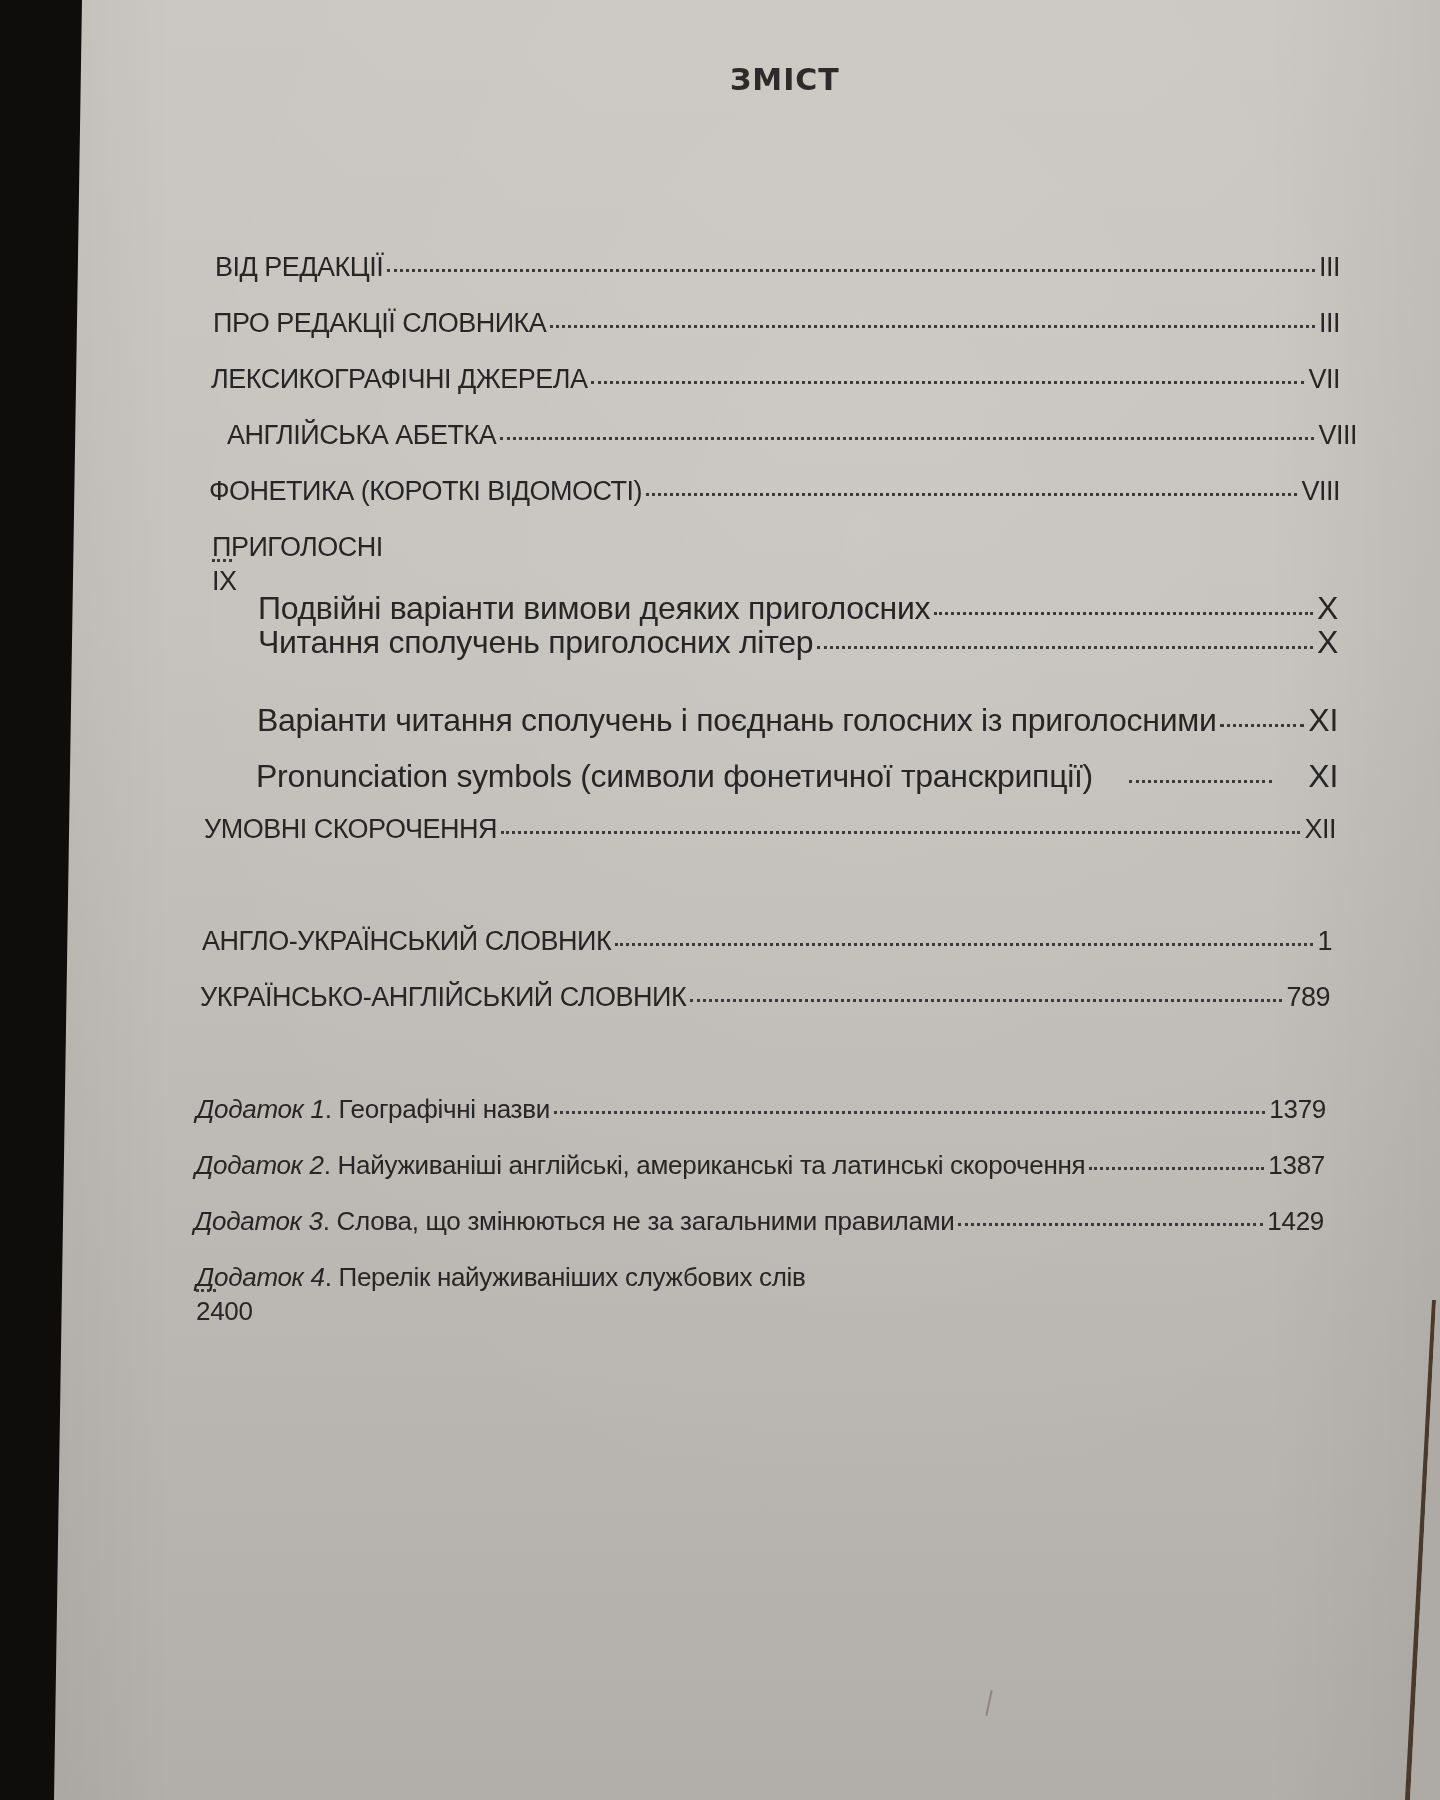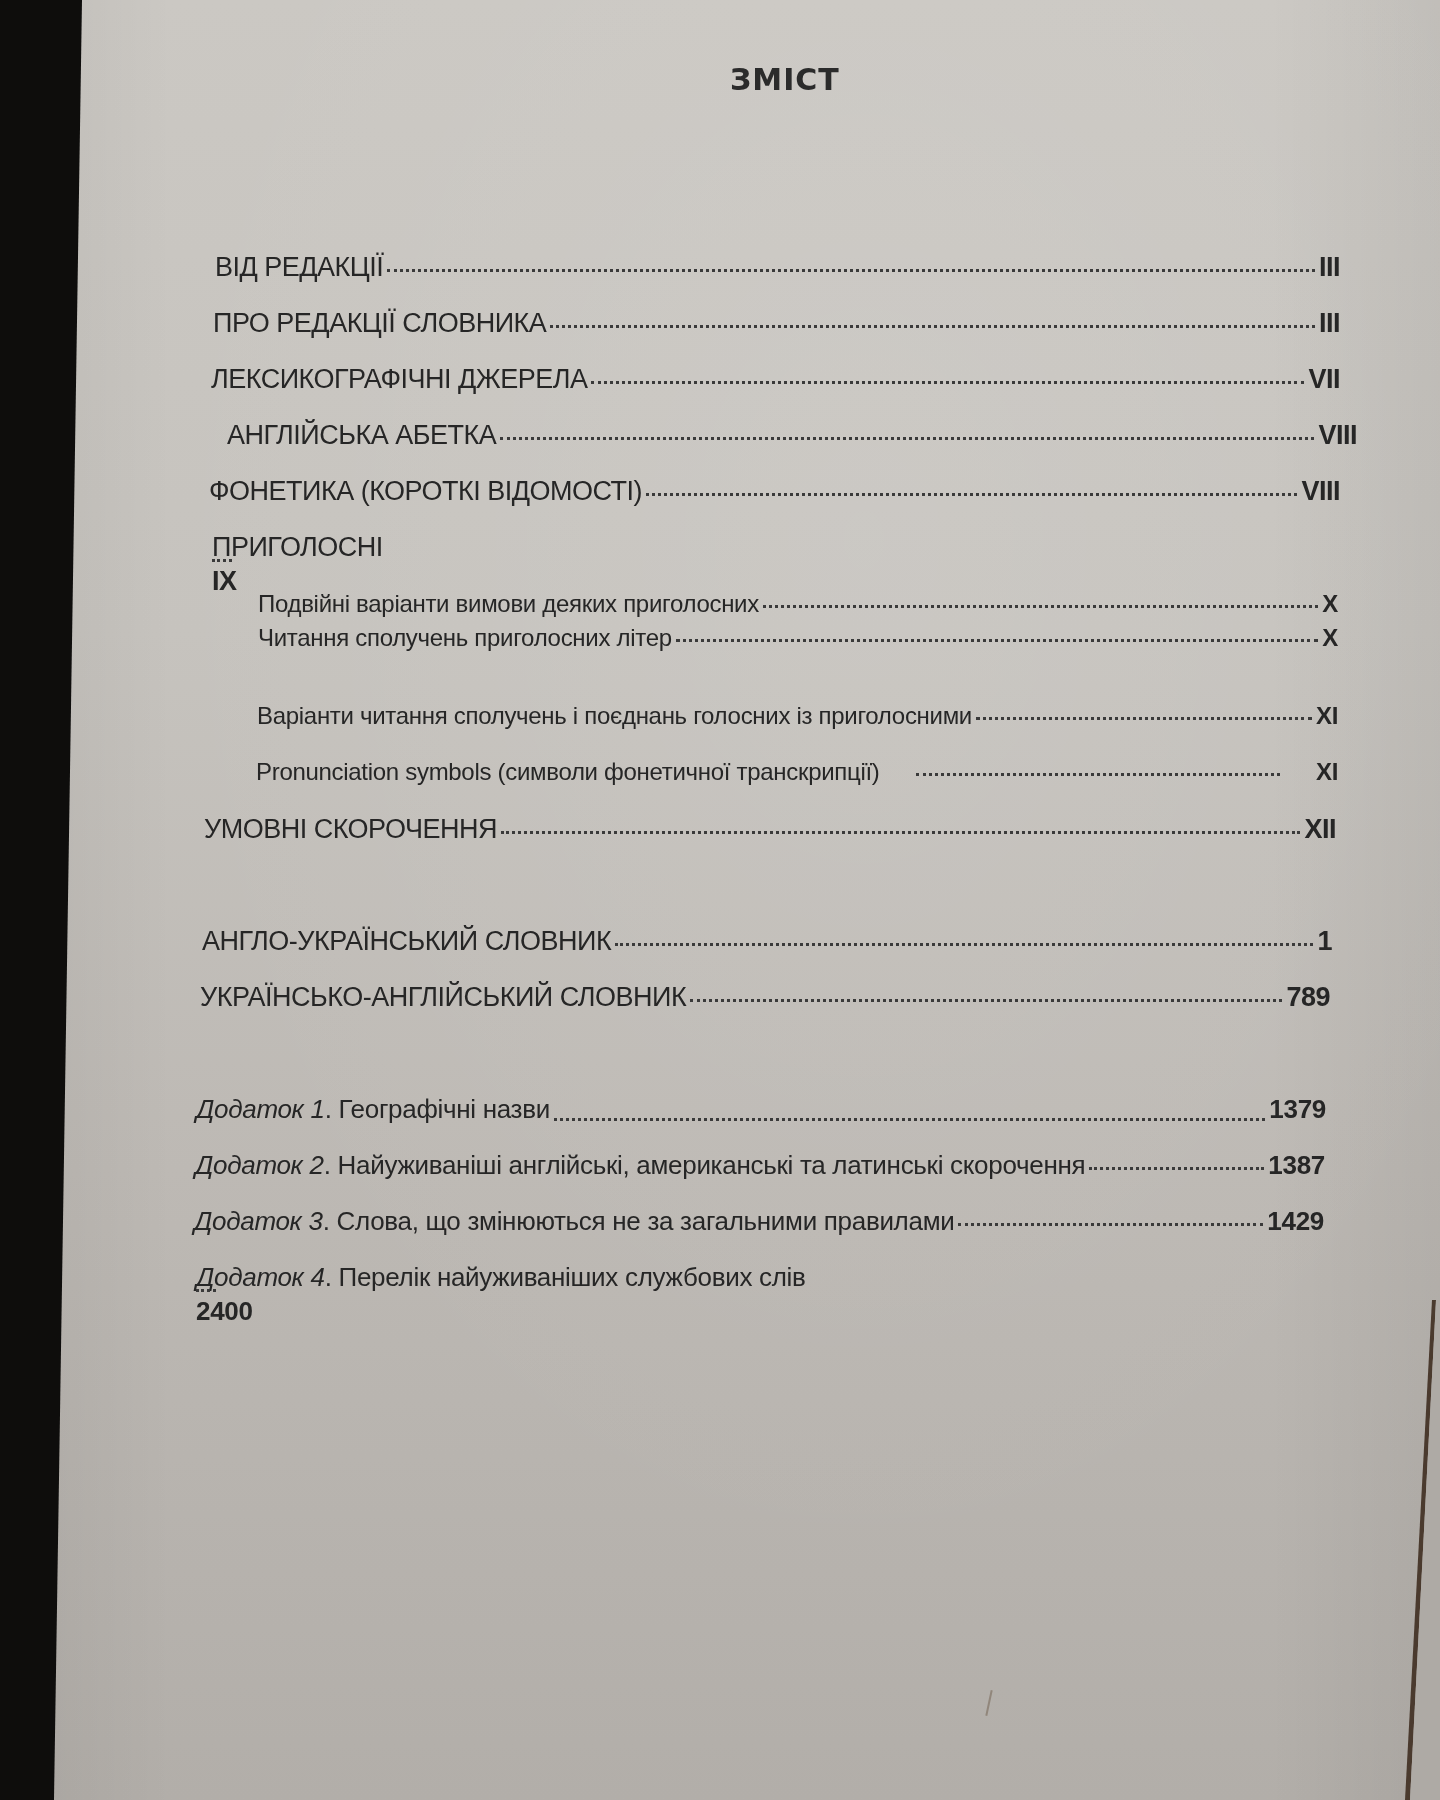--- a/index.html
+++ b/index.html
@@ -47,24 +47,24 @@
     font-family:"Liberation Sans", sans-serif;
   }
   .entry .label { flex:0 0 auto; }
   .entry .label i { font-style:italic; }
   .entry .leader {
     flex:1 1 auto; margin:0 4px;
     border-bottom:3px dotted #3a3a3a;
     transform:translateY(-4px);
     min-width:20px;
   }
-  .entry .page-num { flex:0 0 auto;font-weight:bold; }
+  .entry .page-num { flex:0 0 auto; }
 
   .upper { font-size:27px; letter-spacing:-0.5px; }
-  .sub   { font-size:24px; letter-spacing:-0.3px; }
+  .sub   { font-size:32px; letter-spacing:-0.3px; }
   .app   { font-size:26px; letter-spacing:-0.3px; }
 
   .smudge {
     position:absolute; left:988px; top:1690px; width:2px; height:26px;
     background:#7a6a5c; transform:rotate(12deg); opacity:0.6;
   }
 </style>
 </head>
 <body>
 
@@ -137,21 +137,21 @@
     <span class="label">АНГЛО-УКРАЇНСЬКИЙ СЛОВНИК</span>
     <span class="leader"></span>
     <span class="page-num">1</span>
   </div>
   <div class="entry upper" style="left:200px; top:982px; width:1130px;">
     <span class="label">УКРАЇНСЬКО-АНГЛІЙСЬКИЙ СЛОВНИК</span>
     <span class="leader"></span>
     <span class="page-num">789</span>
   </div>
 
-  <div class="entry app" style="left:196px; top:1094px; width:1130px;align-items:flex-end;">
+  <div class="entry app" style="left:196px; top:1094px; width:1130px;">
     <span class="label"><i>Додаток 1</i><span>. Географічні назви</span></span>
     <span class="leader"></span>
     <span class="page-num">1379</span>
   </div>
   <div class="entry app" style="left:195px; top:1150px; width:1130px;">
     <span class="label"><i>Додаток 2</i><span>. Найуживаніші англійські, американські та латинські скорочення</span></span>
     <span class="leader"></span>
     <span class="page-num">1387</span>
   </div>
   <div class="entry app" style="left:194px; top:1206px; width:1130px;">

